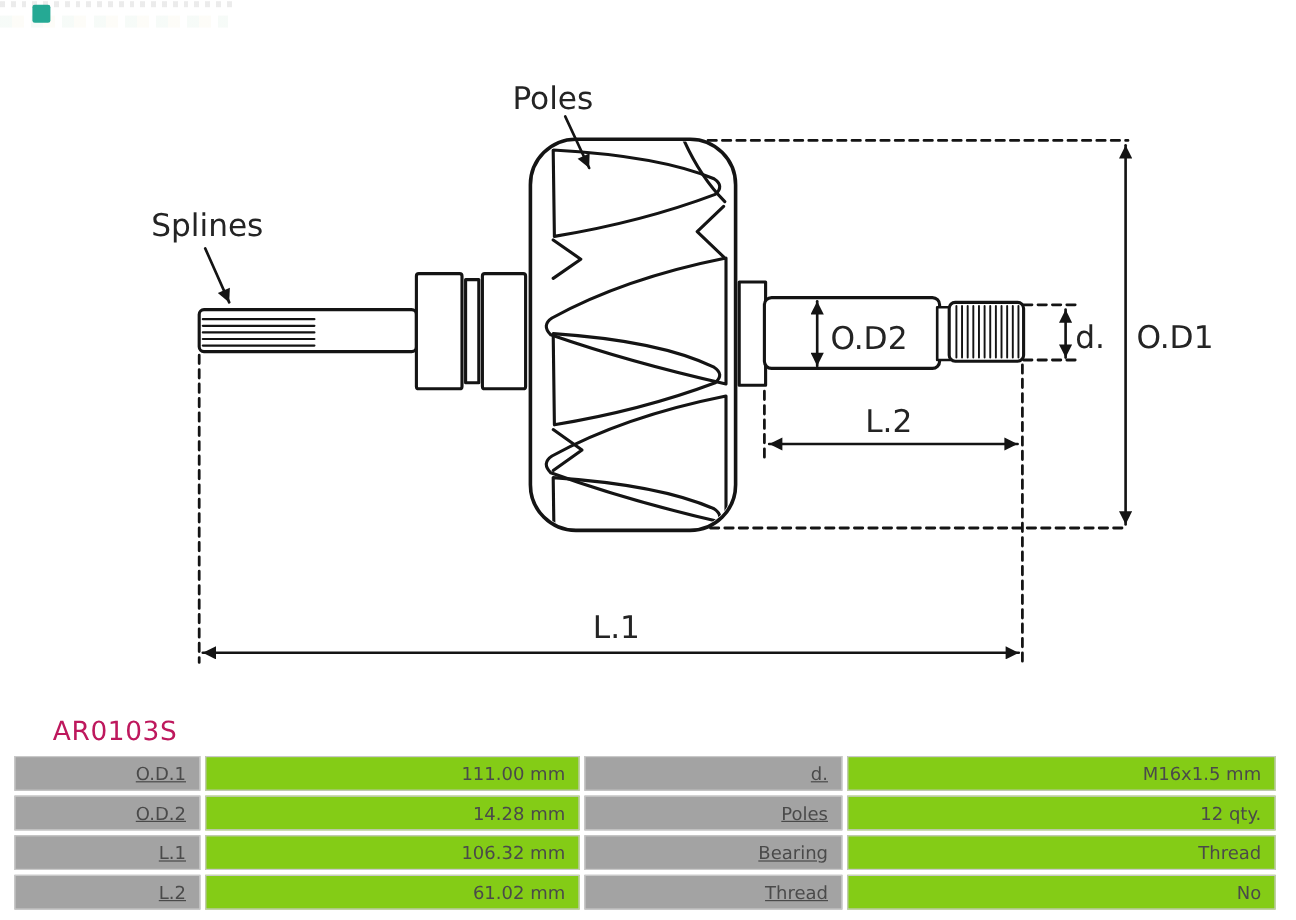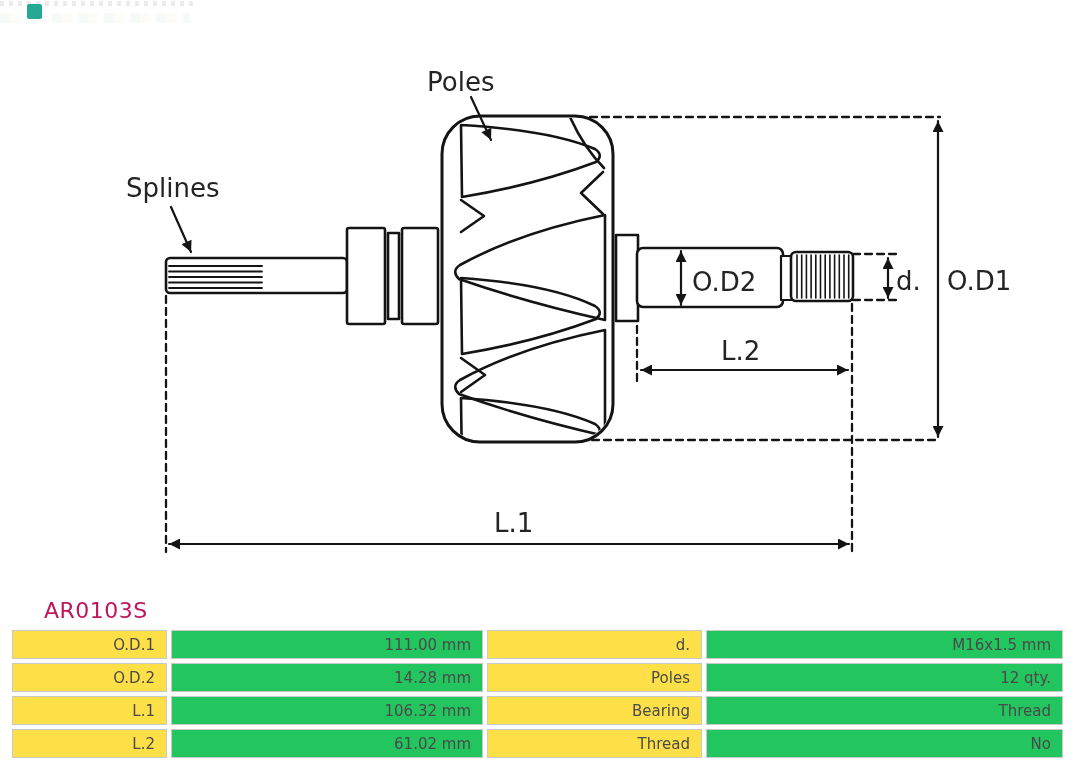--- a/index.html
+++ b/index.html
@@ -12,22 +12,22 @@
     background:repeating-linear-gradient(90deg,#cfe8d8 0 10px,#f4efd8 10px 20px,transparent 20px 26px);}
   .logo-mark{position:absolute;left:27px;top:4px;width:15px;height:15px;background:#12a28b;border-radius:2px;opacity:.92;}
 
   .drawing{position:absolute;left:0;top:0;width:1080px;height:580px;}
 
   .part-number{position:absolute;left:12px;top:598px;font-size:22px;letter-spacing:.5px;color:#be185d;margin-left:32px;}
 
   table.specs{position:absolute;left:8px;top:626px;width:1059px;border-collapse:separate;border-spacing:4px;table-layout:fixed;}
   table.specs td{height:27px;border:1px solid #c9c9c9;font-size:15px;color:#4a4a4a;
       text-align:right;vertical-align:middle;padding:0 11px 0 4px;white-space:nowrap;overflow:hidden;}
-  td.lbl{background:#fde047;}
-  td.val{background:#22c55e;color:#454545;}
+  td.lbl{background:#a3a3a3;text-decoration:underline;}
+  td.val{background:#84cc16;color:#454545;}
 
   svg text{font-family:"DejaVu Sans","Liberation Sans",sans-serif;font-size:26px;fill:#242424;}
 </style>
 </head>
 <body>
 
 <div class="wm-strip"></div>
 <div class="wm-strip2"></div>
 <div class="logo-mark"></div>
 

